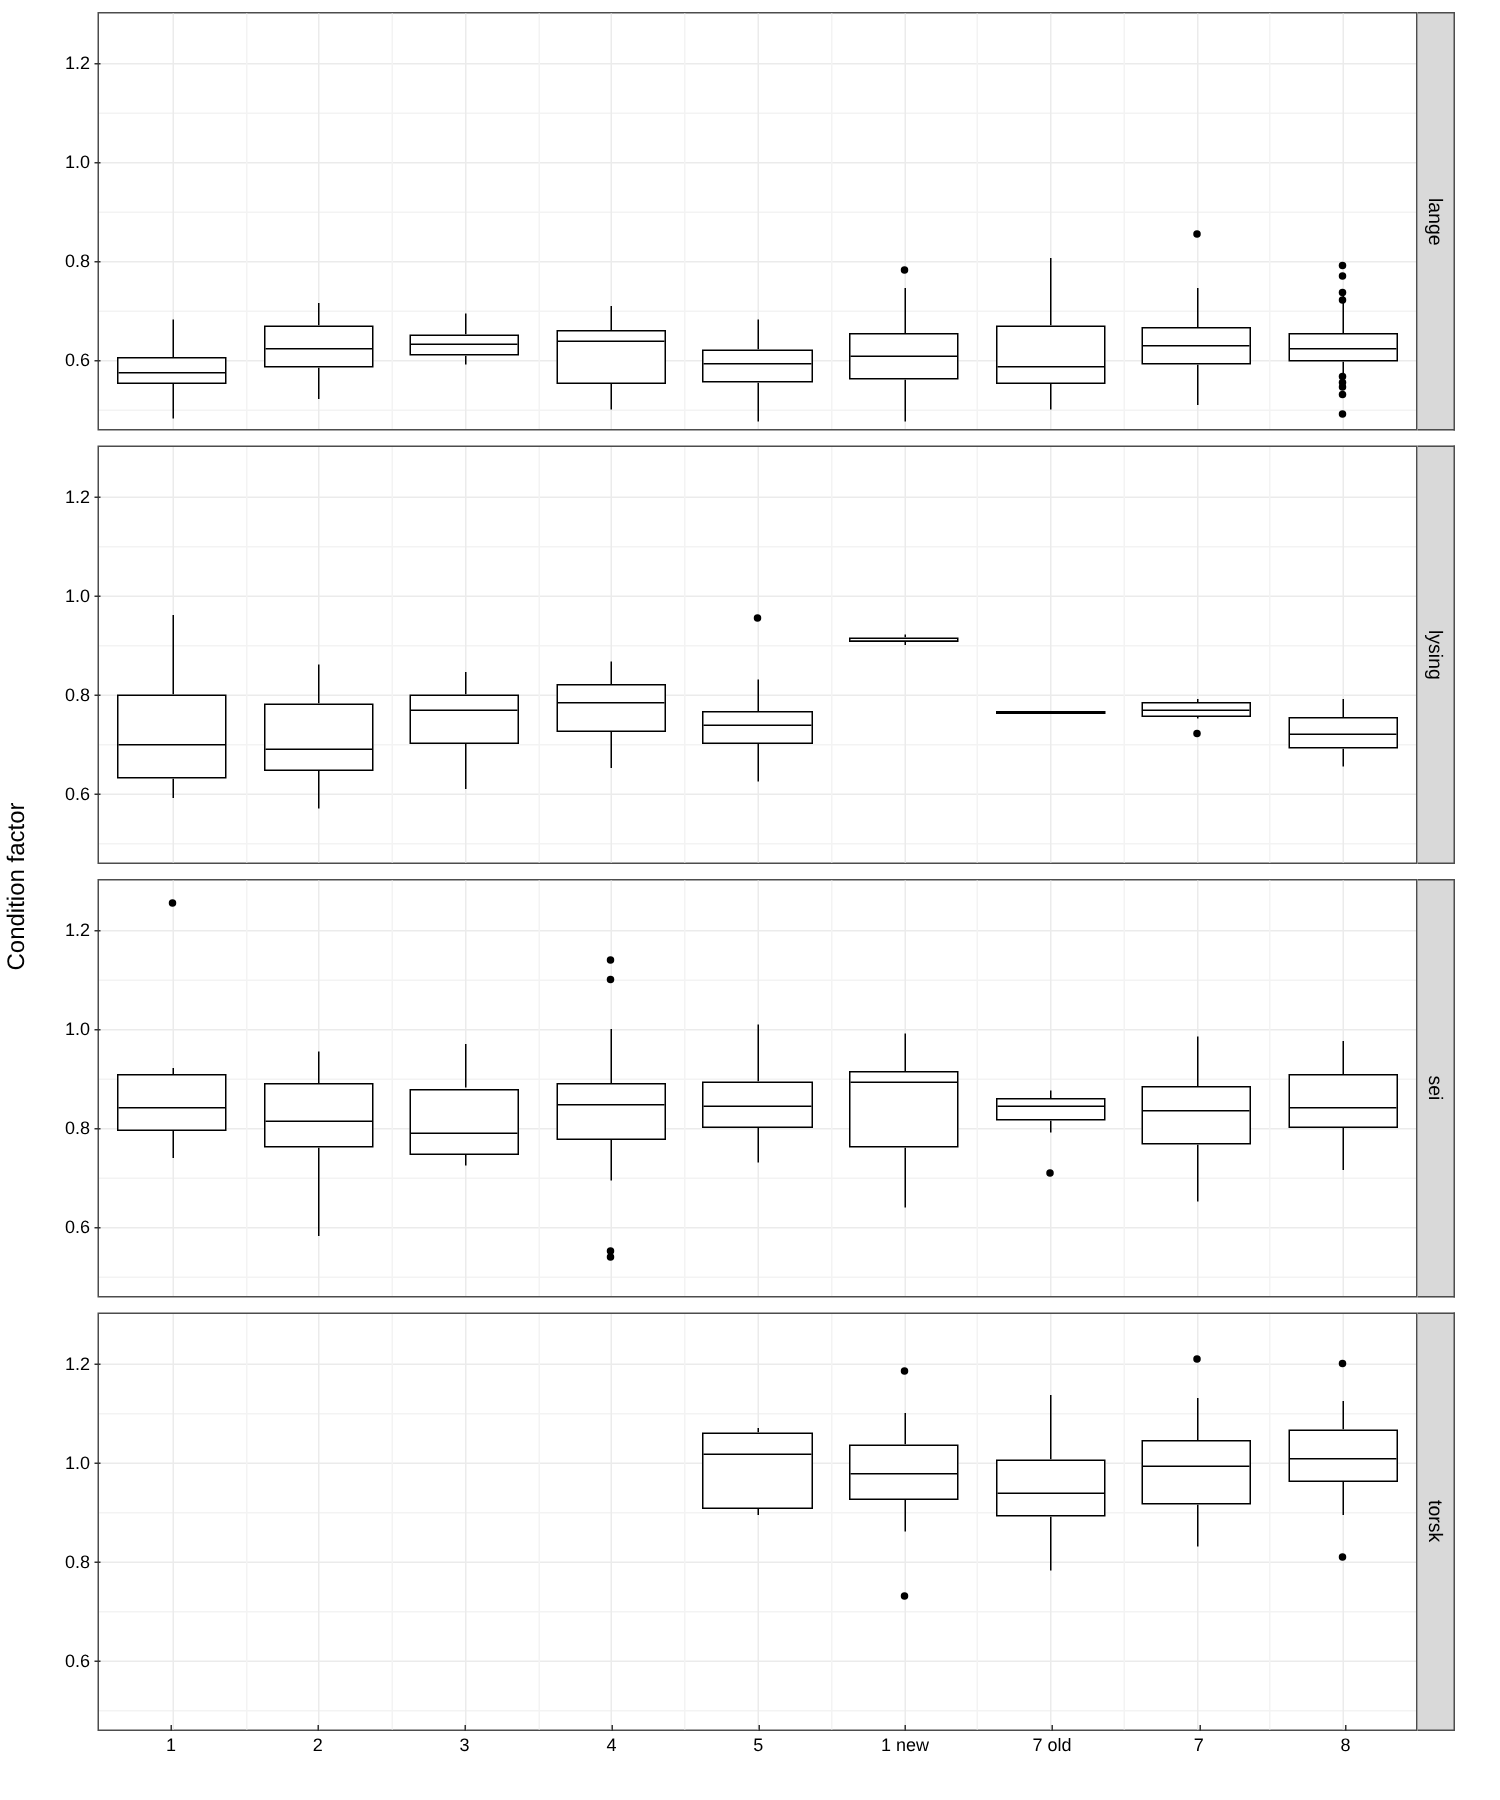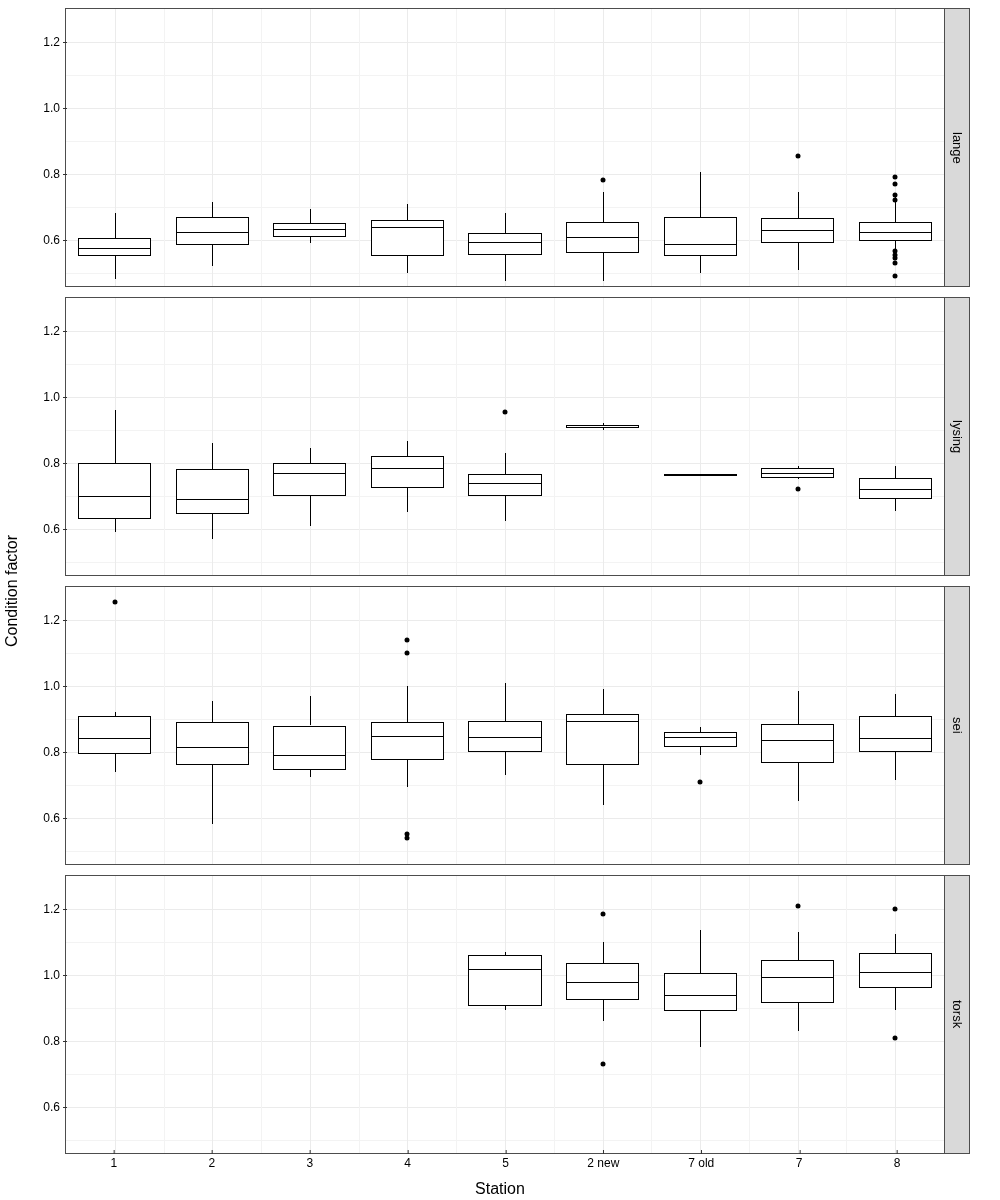--- a/index.html
+++ b/index.html
@@ -500,20 +500,19 @@
         </div>
       </div>
     </div>
 
   <div class="xtick-row" id="xticks">
       <div class="xtick" style="left: 5.55556%;">1</div>
       <div class="xtick" style="left: 16.6667%;">2</div>
       <div class="xtick" style="left: 27.7778%;">3</div>
       <div class="xtick" style="left: 38.8889%;">4</div>
       <div class="xtick" style="left: 50%;">5</div>
-      <div class="xtick" style="left: 61.1111%;">2 new</div>
+      <div class="xtick" style="left: 61.1111%;">1 new</div>
       <div class="xtick" style="left: 72.2222%;">7 old</div>
       <div class="xtick" style="left: 83.3333%;">7</div>
       <div class="xtick" style="left: 94.4444%;">8</div>
     </div>
 
-  <div class="xlabel">Station</div>
 </div>
 
 </body></html>

